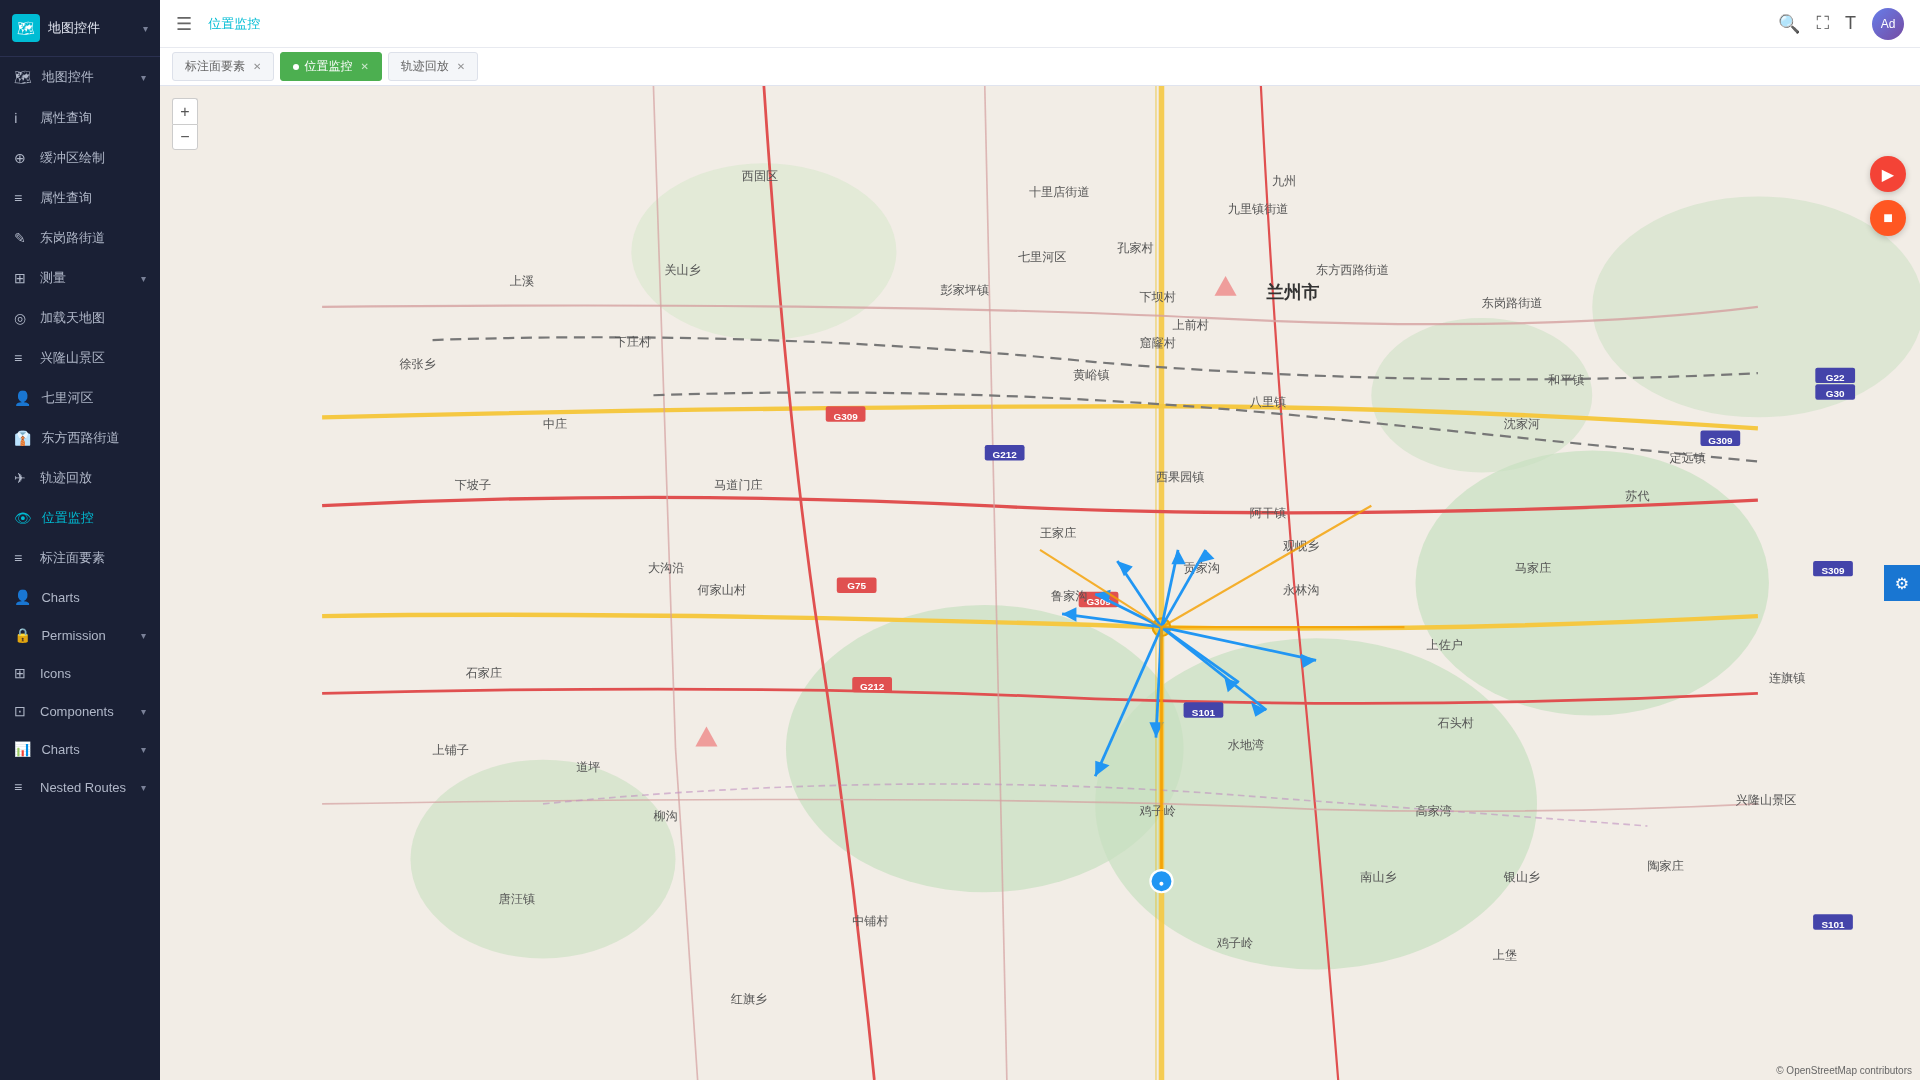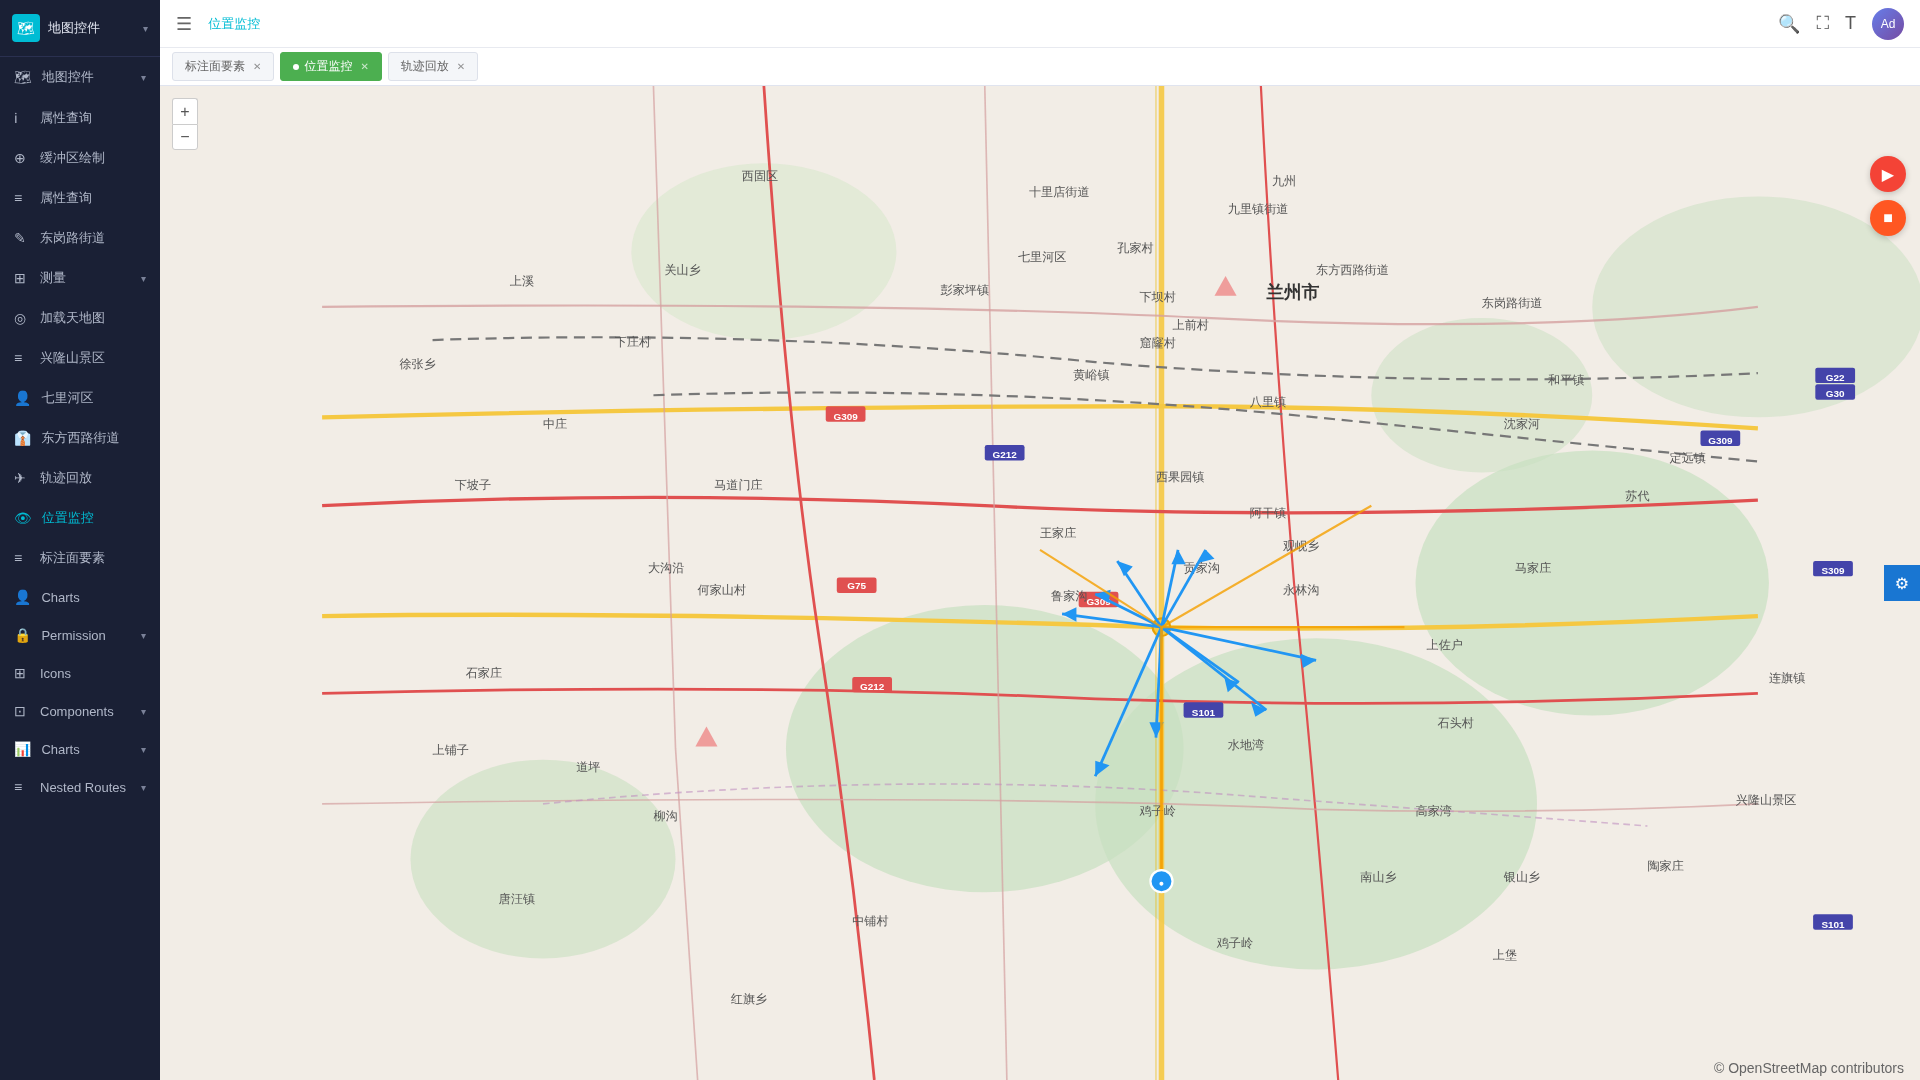--- a/index.html
+++ b/index.html
@@ -166,22 +166,22 @@
       width: 36px; height: 36px;
       background: #1976d2;
       color: white;
       display: flex; align-items: center; justify-content: center;
       cursor: pointer; font-size: 16px;
       z-index: 10;
     }
 
     .map-attribution {
       position: absolute;
-      bottom: 4px; right: 16px;
-      font-size: 14px; color: #666;
+      bottom: 4px; right: 8px;
+      font-size: 10px; color: #666;
       z-index: 10;
       text-align: right;
     }
 
     
     .map-svg {
       width: 100%; height: 100%;
       position: absolute; top: 0; left: 0;
     }
 

